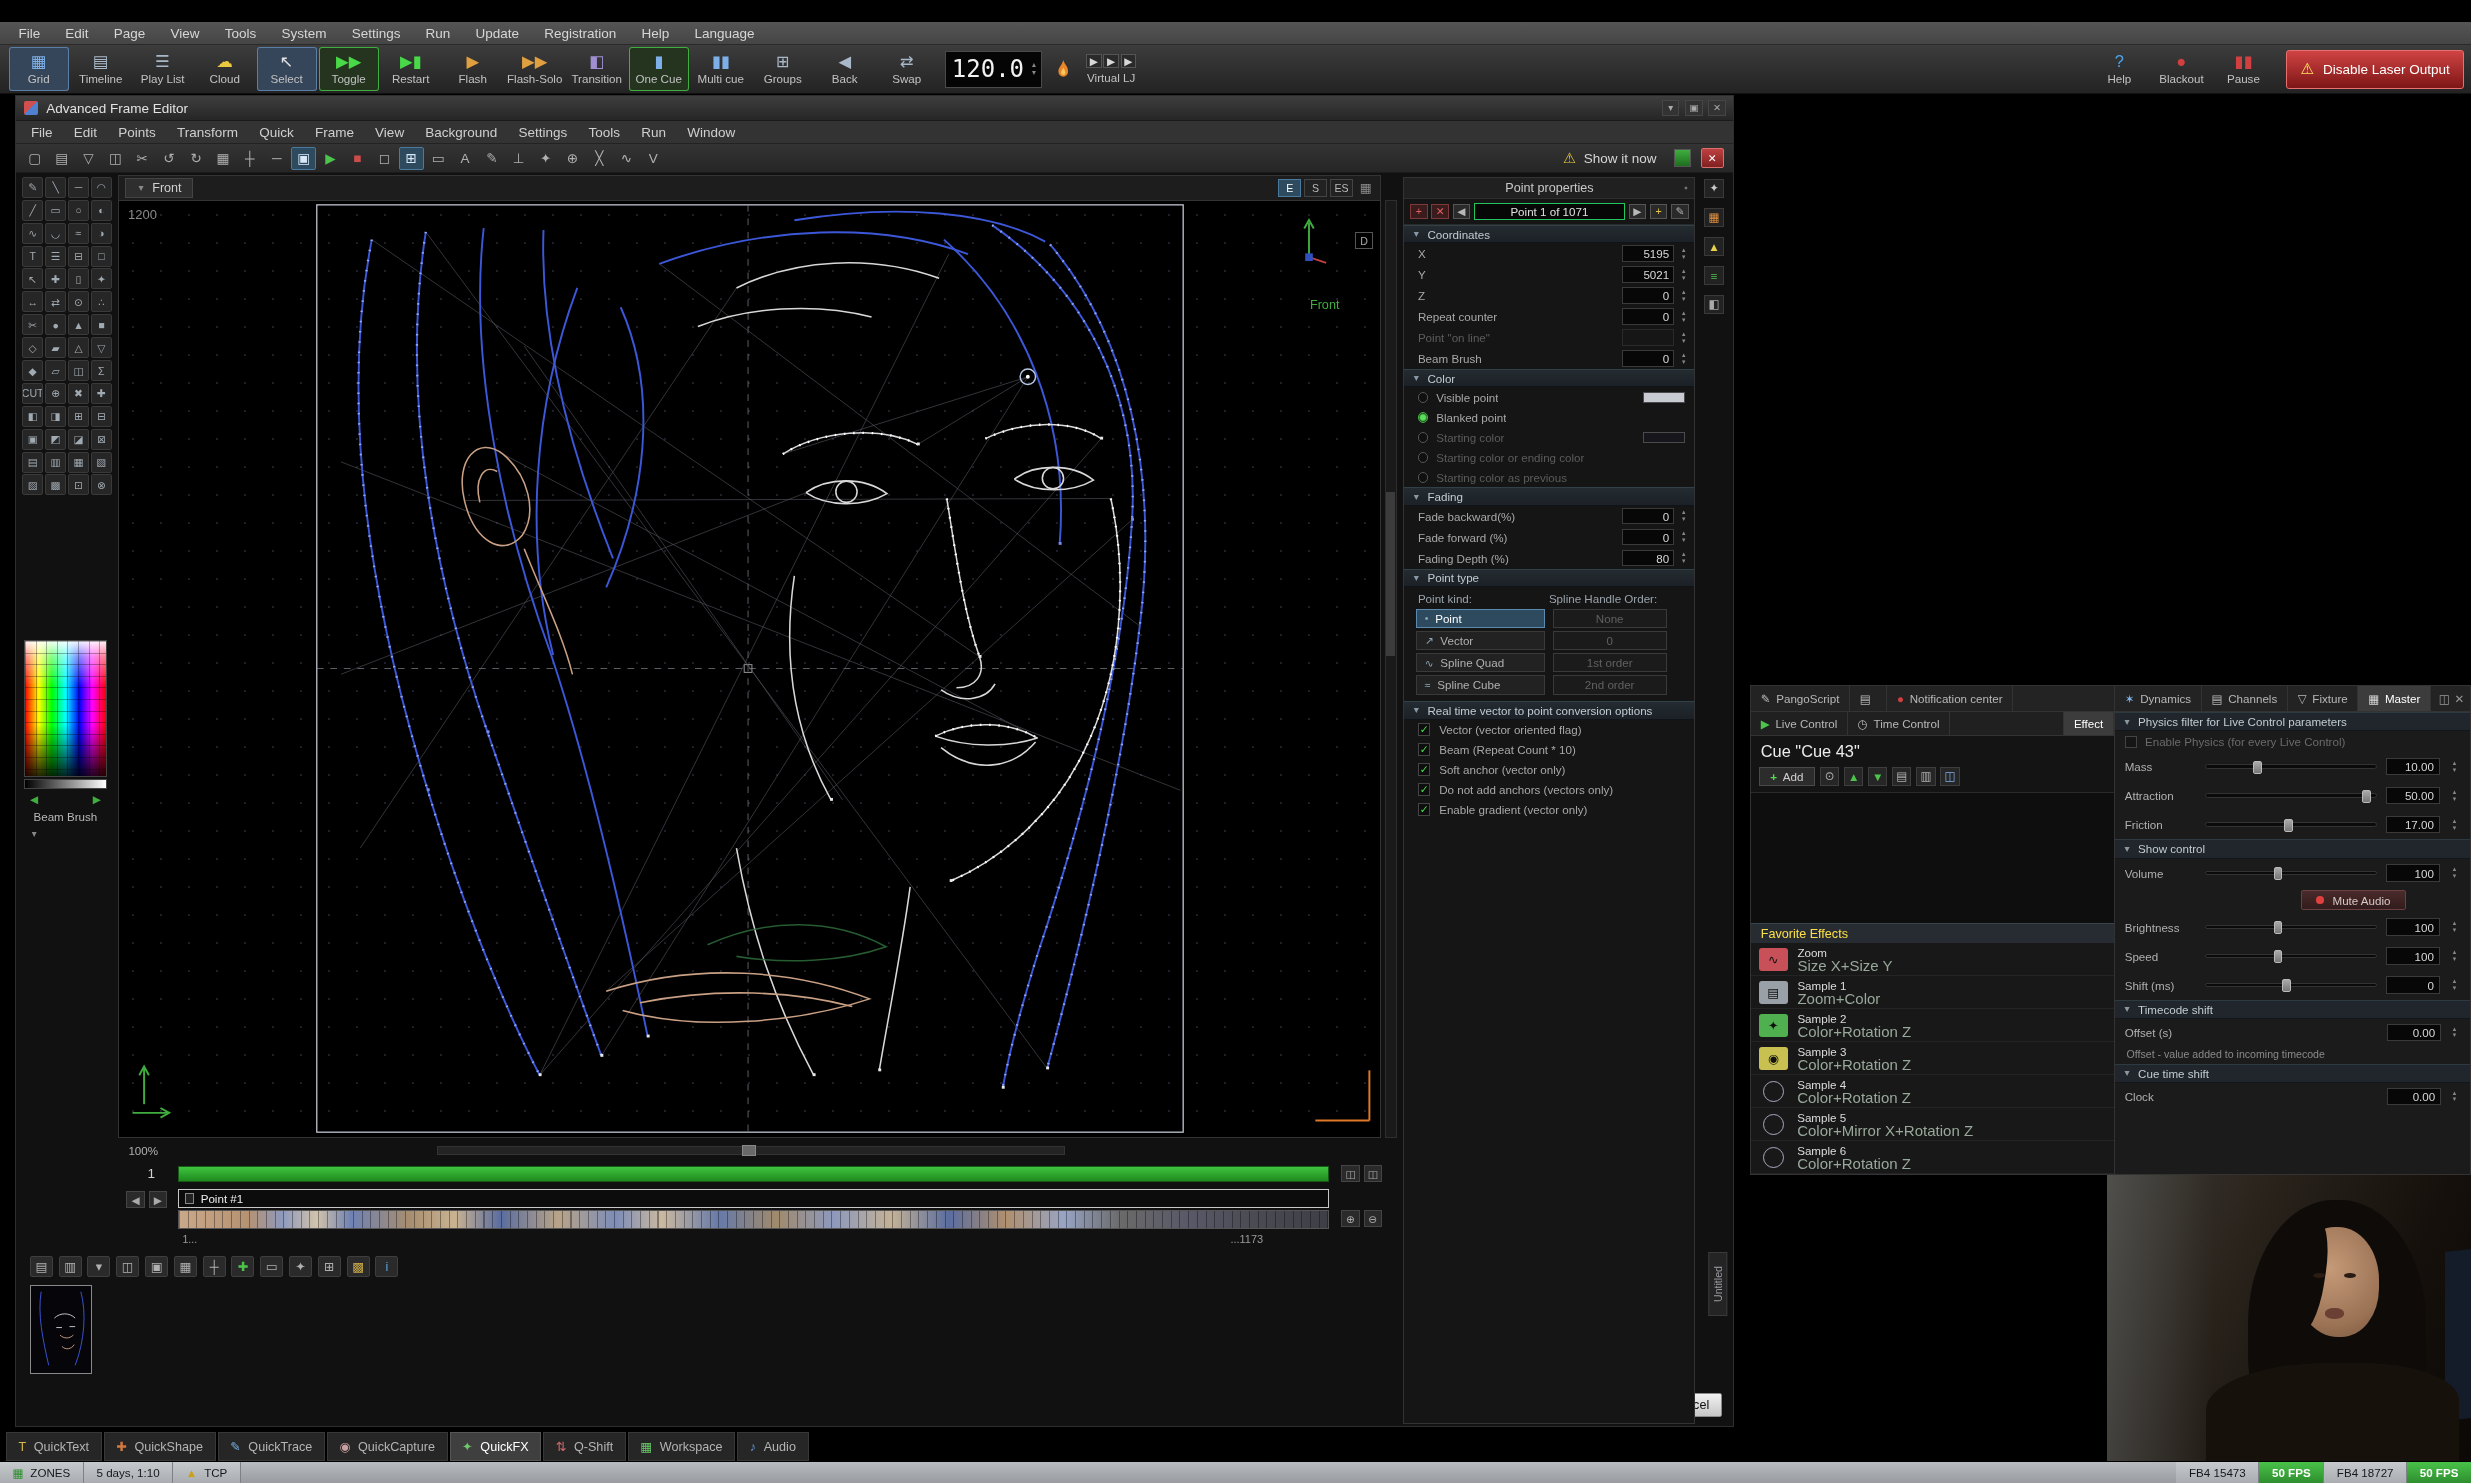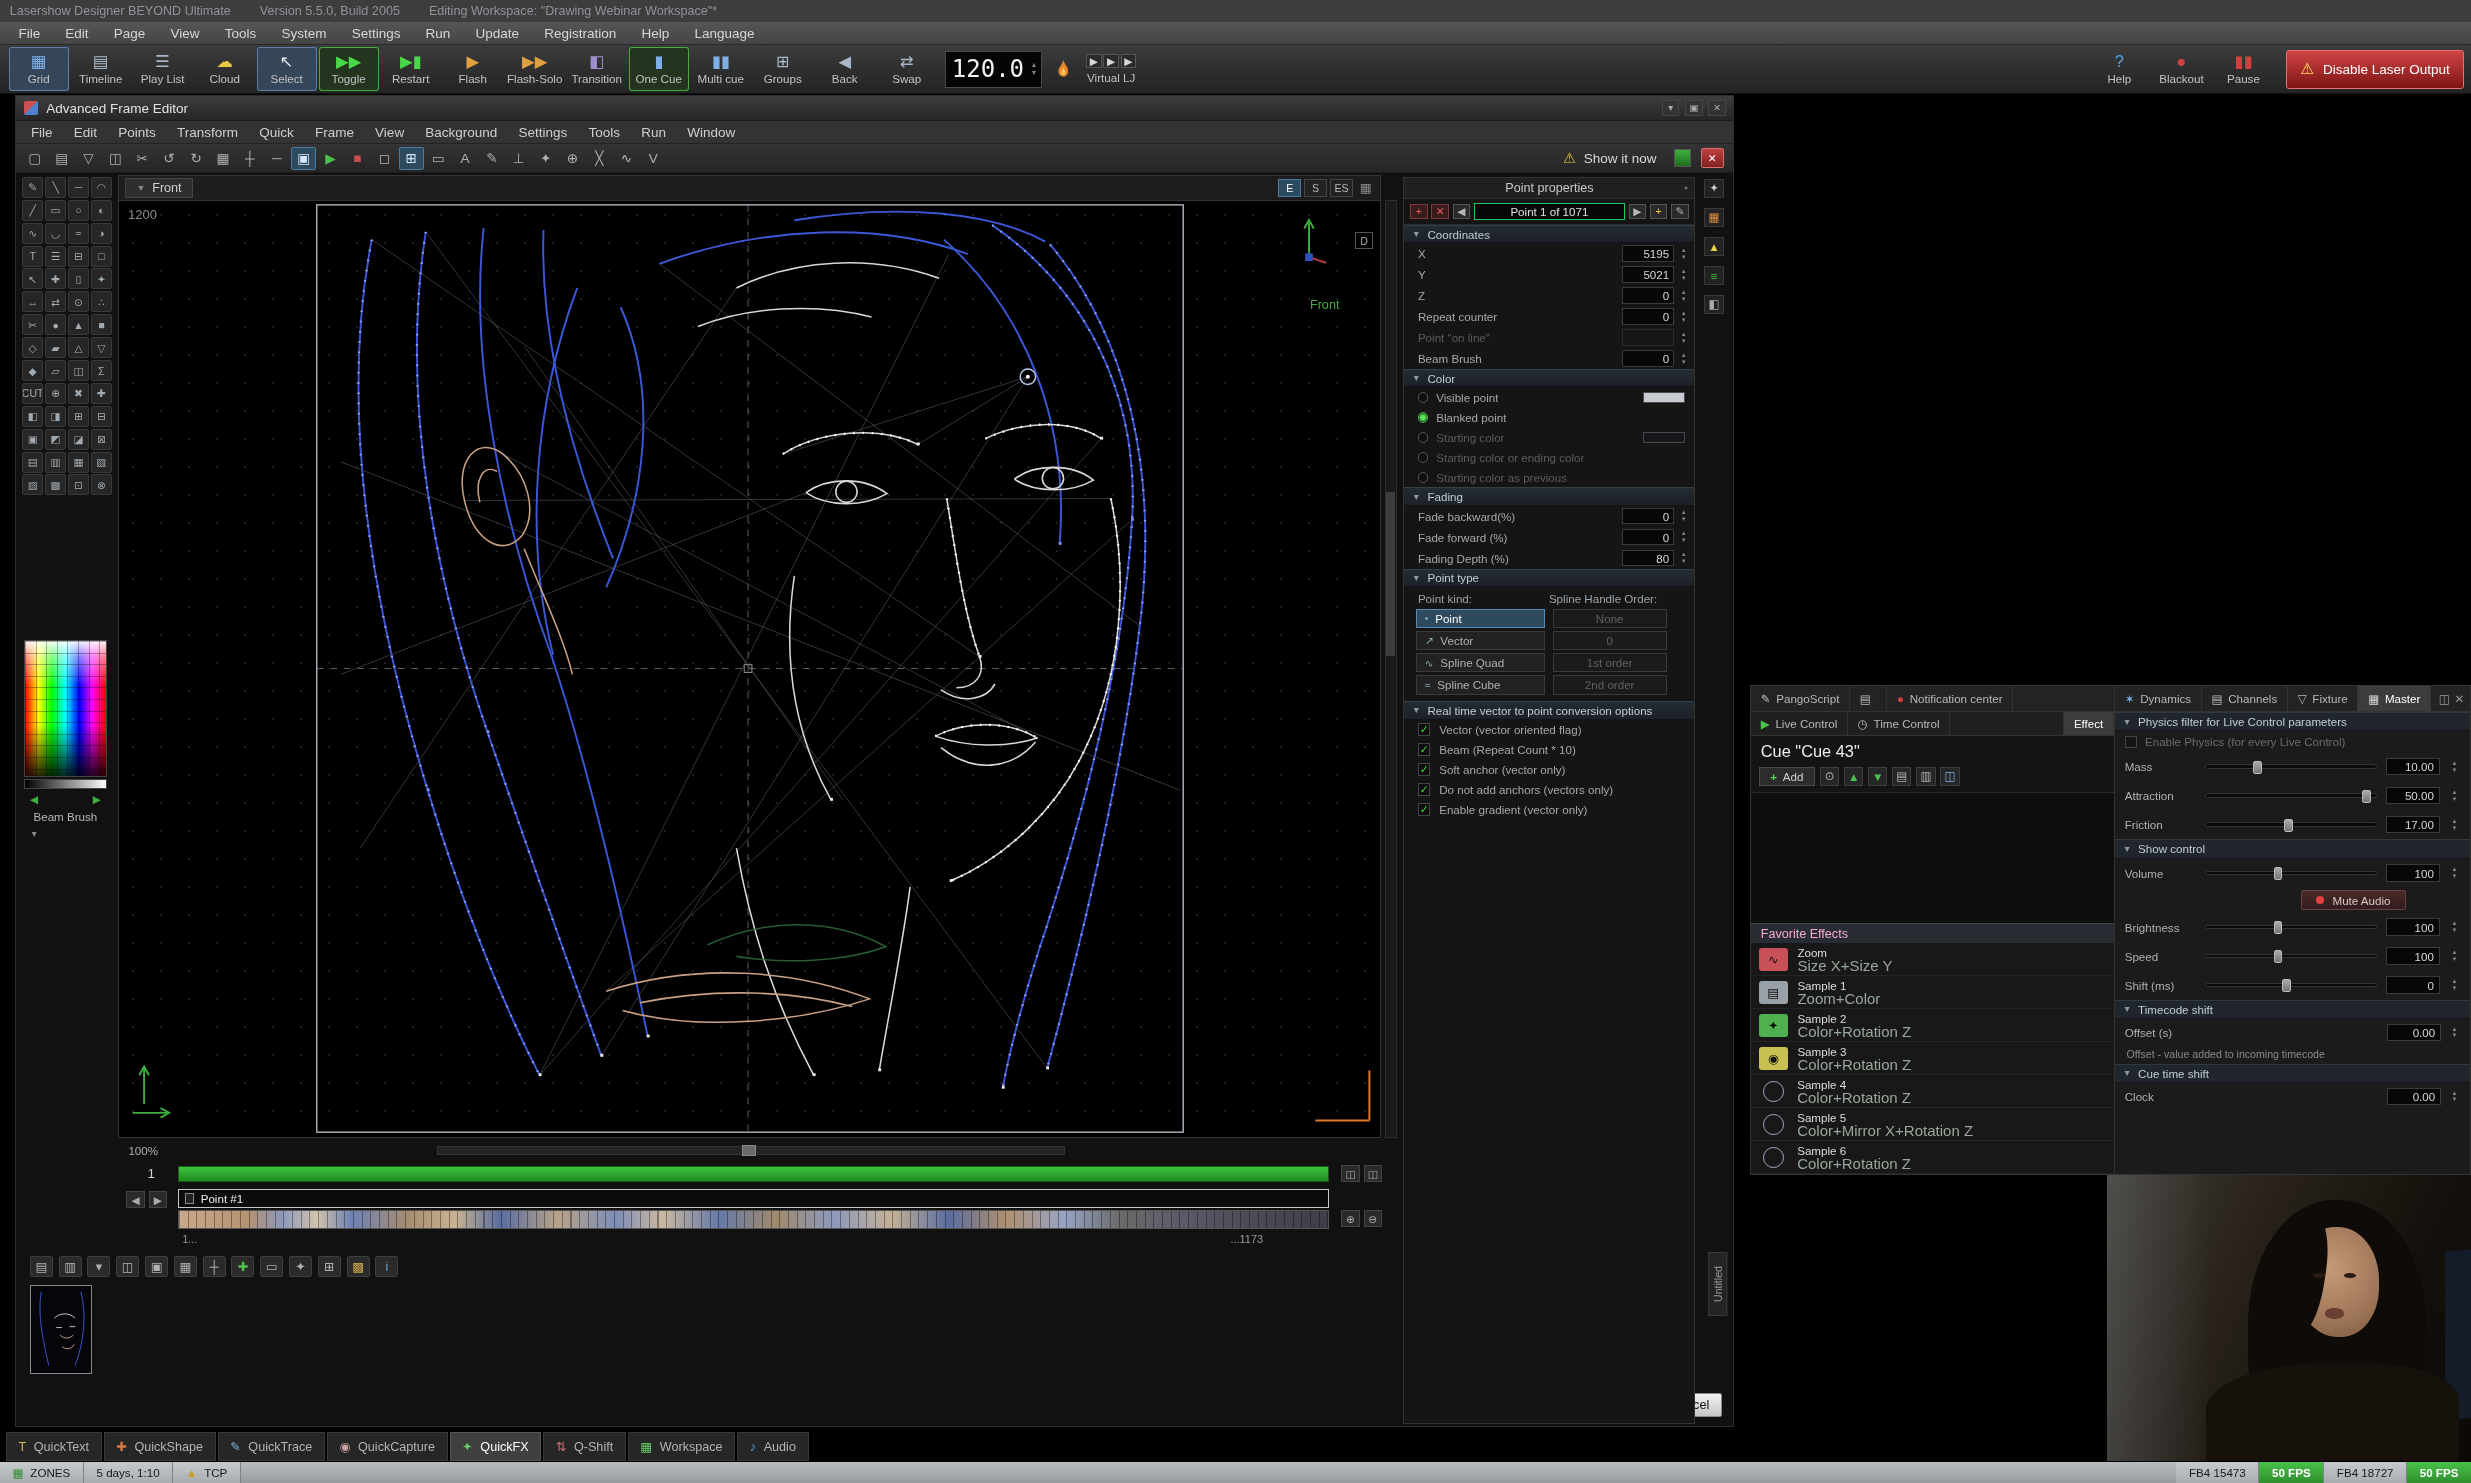--- a/index.html
+++ b/index.html
@@ -165,21 +165,21 @@
 .rp-main{flex:1;display:flex;min-height:0}
 .rp-left{width:364px;border-right:1px solid #333;display:flex;flex-direction:column;background:#141414;overflow:hidden}
 .rp-row2{height:24px;display:flex;background:#202020;border-bottom:1px solid #333;flex:0 0 auto}
 .effect-tab{margin-left:auto;background:#3c3c3c;color:#fff;border-left:1px solid #333}
 .cue-head{padding:5.8px 9.7px 1.9px;color:#ececec;font-size:16.4px;flex:0 0 auto}
 .cue-tools{display:flex;align-items:center;gap:4.8px;padding:3.9px 7.7px 5.8px;border-bottom:1px solid #2a2a2a;flex:0 0 auto}
 .add-btn{display:flex;align-items:center;gap:5.8px;padding:0 10.6px;height:19.3px;background:#2c2c2c;border:1px solid #4a4a4a;color:#d0d0d0}
 .add-plus{color:#4ade4a;font-weight:bold}
 .tool-sq{width:19.3px;height:19.3px;border:1px solid #3e3e3e;background:#262626;color:#b0b0b0;font-size:11.6px;display:flex;align-items:center;justify-content:center}
 .cue-empty{flex:1;background:#0e0e0e}
-.fav-header{height:20px;background:#262c31;border-top:1px solid #3a444c;color:#f9a8d4;display:flex;align-items:center;padding:0 9.7px;font-size:12.6px;flex:0 0 auto}
+.fav-header{height:20px;background:#262c31;border-top:1px solid #3a444c;color:#fde047;display:flex;align-items:center;padding:0 9.7px;font-size:12.6px;flex:0 0 auto}
 .fav-item{height:33px;display:flex;align-items:center;gap:9.7px;padding:0 7.7px;border-bottom:1px solid #242424;background:#181818;flex:0 0 auto}
 .fx-icon{width:29px;height:23px;border-radius:2.9px;display:flex;align-items:center;justify-content:center;color:#101010;font-size:12.6px;flex:0 0 auto}
 .fav-item.circle .fx-icon{background:transparent !important;border:1.9px solid #a8a8c0;border-radius:50%;width:21px;height:21px;margin:0 3.9px}
 .fx-text{display:flex;flex-direction:column}
 .fx-name{color:#dcdcdc;font-size:11.6px;line-height:13.5px}
 .fx-detail{color:#98a89a;font-size:15px;line-height:11.6px}
 .rp-right{flex:1;display:flex;flex-direction:column;background:#1b1b1b}
 .rp-sec{height:19.3px;display:flex;align-items:center;gap:6.8px;padding:0 7.7px;background:#20262b;border-top:1px solid #2e3a42;border-bottom:1px solid #12161a;color:#c2ccd4;font-size:11.6px;flex:0 0 auto}
 .enable-row{height:21px;display:flex;align-items:center;gap:7.7px;padding:0 9.7px;color:#6a6a6a;flex:0 0 auto}
 .slider-row{height:29px;display:flex;align-items:center;gap:9px;padding:0 9.7px;flex:0 0 auto}
@@ -214,25 +214,20 @@
 .sb-cell{display:flex;align-items:center;gap:6.8px;padding:0 12.6px;border-right:1px solid #7e8286;background:linear-gradient(#c6cacd,#a9adb1);white-space:nowrap}
 .sb-cell.green{background:linear-gradient(#49c249,#2e8e2e);color:#fff;font-weight:bold}
 .sb-spacer{flex:1}
 .sb-g:empty{display:none}
 </style>
 </head>
 <body>
 
 <div class="screen">
 
-  <div class="titlebar">
-    <span>Lasershow Designer BEYOND Ultimate</span>
-    <span>Version 5.5.0, Build 2005</span>
-    <span>Editing Workspace: "Drawing Webinar Workspace"*</span>
-  </div>
 
   <div class="menubar">
     <span class="menu-item">File</span>
       <span class="menu-item">Edit</span>
       <span class="menu-item">Page</span>
       <span class="menu-item">View</span>
       <span class="menu-item">Tools</span>
       <span class="menu-item">System</span>
       <span class="menu-item">Settings</span>
       <span class="menu-item">Run</span>

